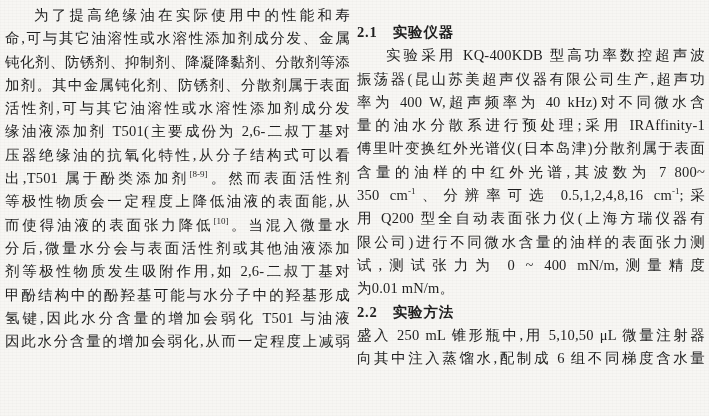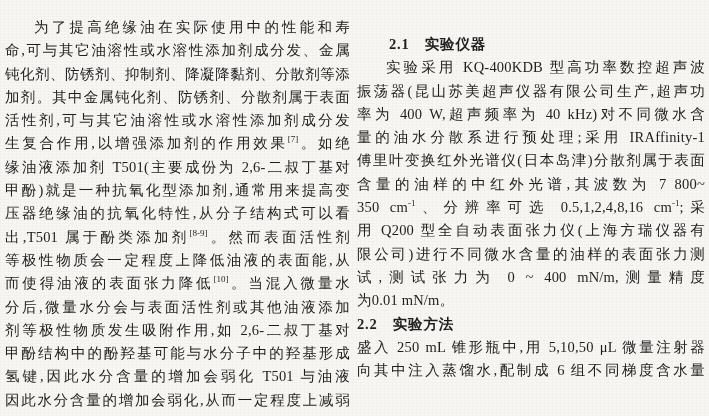--- a/index.html
+++ b/index.html
@@ -17,27 +17,27 @@
     width: 709px;
     height: 416px;
     background-color: #f7f6f3;
     background-image: repeating-linear-gradient(0deg, rgba(0,0,0,0.015) 0 1px, transparent 1px 3px),
                       repeating-linear-gradient(90deg, rgba(0,0,0,0.01) 0 1px, transparent 1px 4px);
     color: #1e1e1e;
     overflow: hidden;
   }
   .col {
     position: absolute;
-    top: 16px;
+    top: 4px;
     font-size: 14.5px;
     line-height: 23.3px;
   }
   .col-left  { left: 5px;   width: 345px; }
   .col-right { left: 357px; width: 348px; }
-  .col-right .line:first-child { margin-top: 17px; margin-left: 32px; }
+  .col-right .line:first-child { margin-top: 17px; }
   .line {
     height: 23.3px;
     overflow: hidden;
     text-align: justify;
     text-align-last: justify;
     text-justify: inter-character;
     letter-spacing: 0.2px;
   }
   .line.flush {
     text-align: left;
@@ -58,23 +58,21 @@
 </head>
 <body>
 
 <div class="page">
   <div class="col col-left">
       <div class="line indent">为了提高绝缘油在实际使用中的性能和寿</div>
       <div class="line">命,可与其它油溶性或水溶性添加剂成分发、金属</div>
       <div class="line">钝化剂、防锈剂、抑制剂、降凝降黏剂、分散剂等添</div>
       <div class="line">加剂。其中金属钝化剂、防锈剂、分散剂属于表面</div>
       <div class="line">活性剂,可与其它油溶性或水溶性添加剂成分发</div>
-      <div class="line">生复合作用,以增强添加剂的作用效果<sup class="cite">[7]</sup>。如绝</div>
       <div class="line">缘油液添加剂 T501(主要成份为 2,6-二叔丁基对</div>
-      <div class="line">甲酚)就是一种抗氧化型添加剂,通常用来提高变</div>
       <div class="line">压器绝缘油的抗氧化特性,从分子结构式可以看</div>
       <div class="line">出,T501 属于酚类添加剂<sup class="cite">[8-9]</sup>。然而表面活性剂</div>
       <div class="line">等极性物质会一定程度上降低油液的表面能,从</div>
       <div class="line">而使得油液的表面张力降低<sup class="cite">[10]</sup>。当混入微量水</div>
       <div class="line">分后,微量水分会与表面活性剂或其他油液添加</div>
       <div class="line">剂等极性物质发生吸附作用,如 2,6-二叔丁基对</div>
       <div class="line">甲酚结构中的酚羟基可能与水分子中的羟基形成</div>
       <div class="line">氢键,因此水分含量的增加会弱化 T501 与油液</div>
       <div class="line">因此水分含量的增加会弱化,从而一定程度上减弱</div>
     </div>

